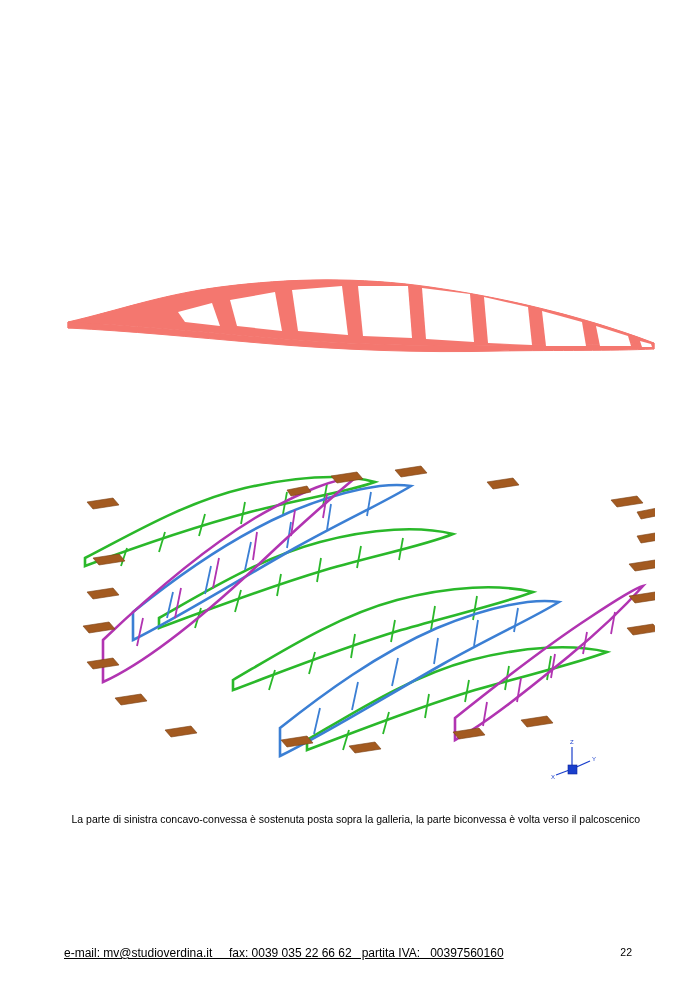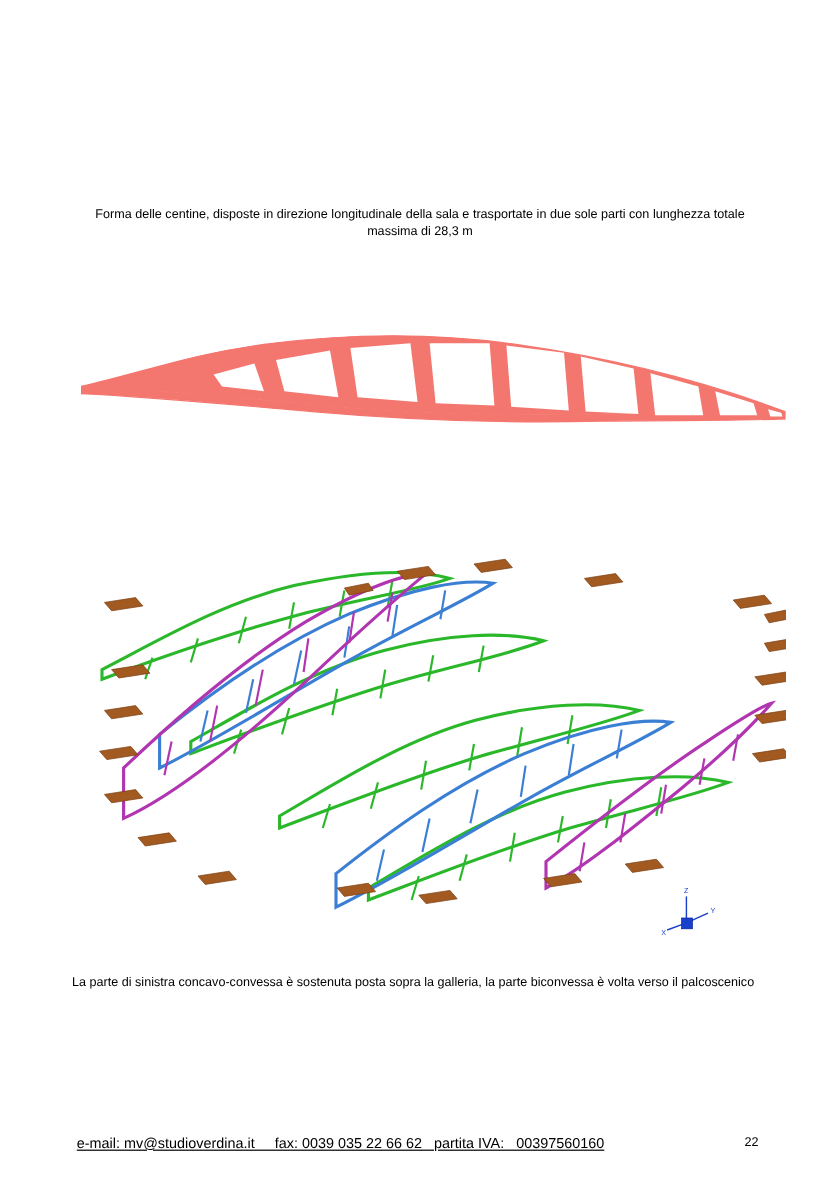--- a/index.html
+++ b/index.html
@@ -59,21 +59,21 @@
     width: 50px;
     height: 45px;
   }
 
   
   .caption-bottom {
     position: absolute;
     left: 60px;
     top: 812px;
     width: 580px;
-    text-align: left;
+    text-align: right;
     font-size: 10.5px;
     line-height: 1.4;
     color: #000;
   }
 
   
   .footer {
     position: absolute;
     left: 0;
     top: 946px;
@@ -93,21 +93,20 @@
     right: 68px;
     top: 0;
     font-size: 10.5px;
   }
 </style>
 </head>
 <body>
 
 <div class="page">
 
-  <div class="caption-top">Forma delle centine,  disposte in direzione longitudinale della sala e trasportate in due sole parti con lunghezza totale massima di 28,3 m</div>
 
   <div class="fig-profile">
     <svg viewBox="0 0 600 110" width="600" height="110">
 
       <path fill="#f4776f" stroke="#f4776f" stroke-width="1" d="M 8,57 C 60,45 100,30 160,22 C 230,13 300,12 370,22 C 440,32 520,50 594,78
                L 594,84 C 520,62 440,48 370,40 C 300,31 230,31 160,40 C 100,48 60,58 8,63 Z"></path>
       <path fill="#f4776f" stroke="#f4776f" stroke-width="1" d="M 8,57 C 70,60 130,66 200,72 C 280,79 360,82 440,80 C 500,79 550,80 594,78
                L 594,84 C 550,86 500,85 440,86 C 360,88 280,85 200,78 C 130,72 70,66 8,63 Z"></path>
 
       <path fill="#f4776f" stroke="none" opacity="1" d="M 8,57 C 60,45 100,30 160,22 C 230,13 300,12 370,22 C 440,32 520,50 594,78

